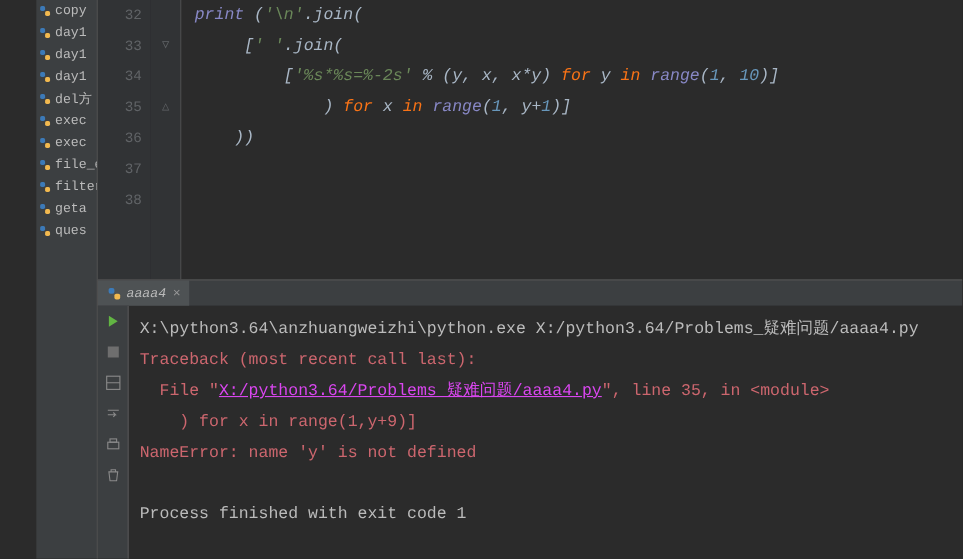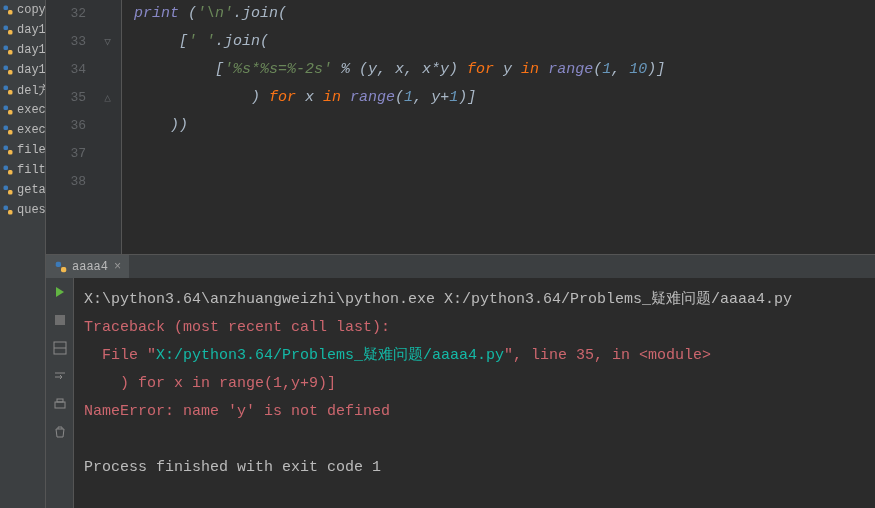--- a/index.html
+++ b/index.html
@@ -7,24 +7,25 @@
   font-family: Consolas, "Courier New", monospace;
   background: #2b2b2b;
   color: #a9b7c6;
   width: 875px;
   height: 508px;
   overflow: hidden;
   display: flex;
   font-size: 14px;
 }
 .project-tree {
-  width: 46px;
+  width: 56px;
   background: #3c3f41;
   border-right: 1px solid #555;
   overflow: hidden;
+  margin-left: 33px;
 }
 .tree-item {
   display: flex;
   align-items: center;
   height: 20px;
   padding: 0 2px;
   color: #bbbbbb;
   font-size: 12px;
   white-space: nowrap;
   overflow: hidden;
@@ -94,20 +95,21 @@
   border-top: 1px solid #555;
 }
 .run-tab {
   display: flex;
   align-items: center;
   padding: 0 8px;
   height: 24px;
   background: #4e5254;
   color: #bbbbbb;
   font-size: 12px;
+  font-style: italic;
 }
 .run-tab-icon {
   width: 14px;
   height: 14px;
   margin-right: 4px;
 }
 .close-x {
   margin-left: 6px;
   color: #999;
 }
@@ -135,21 +137,21 @@
   color: #8a8a8a;
 }
 .console {
   flex: 1;
   padding: 8px 10px;
   font-size: 15px;
   line-height: 28px;
 }
 .console-line { white-space: pre; }
 .err { color: #cc666e; }
-.link { color: #14b8a6; }
+.link { color: #d946ef; text-decoration: underline; }
 .plain { color: #bbbbbb; }
 </style>
 </head>
 <body>
 
 <div class="project-tree">
   <div class="tree-item">
       <svg class="tree-icon" viewBox="0 0 16 16">
         <rect fill="#3c7ab8" x="2" y="2" width="6" height="6" rx="2"></rect>
         <rect fill="#f2b94f" x="8" y="8" width="6" height="6" rx="2"></rect>

